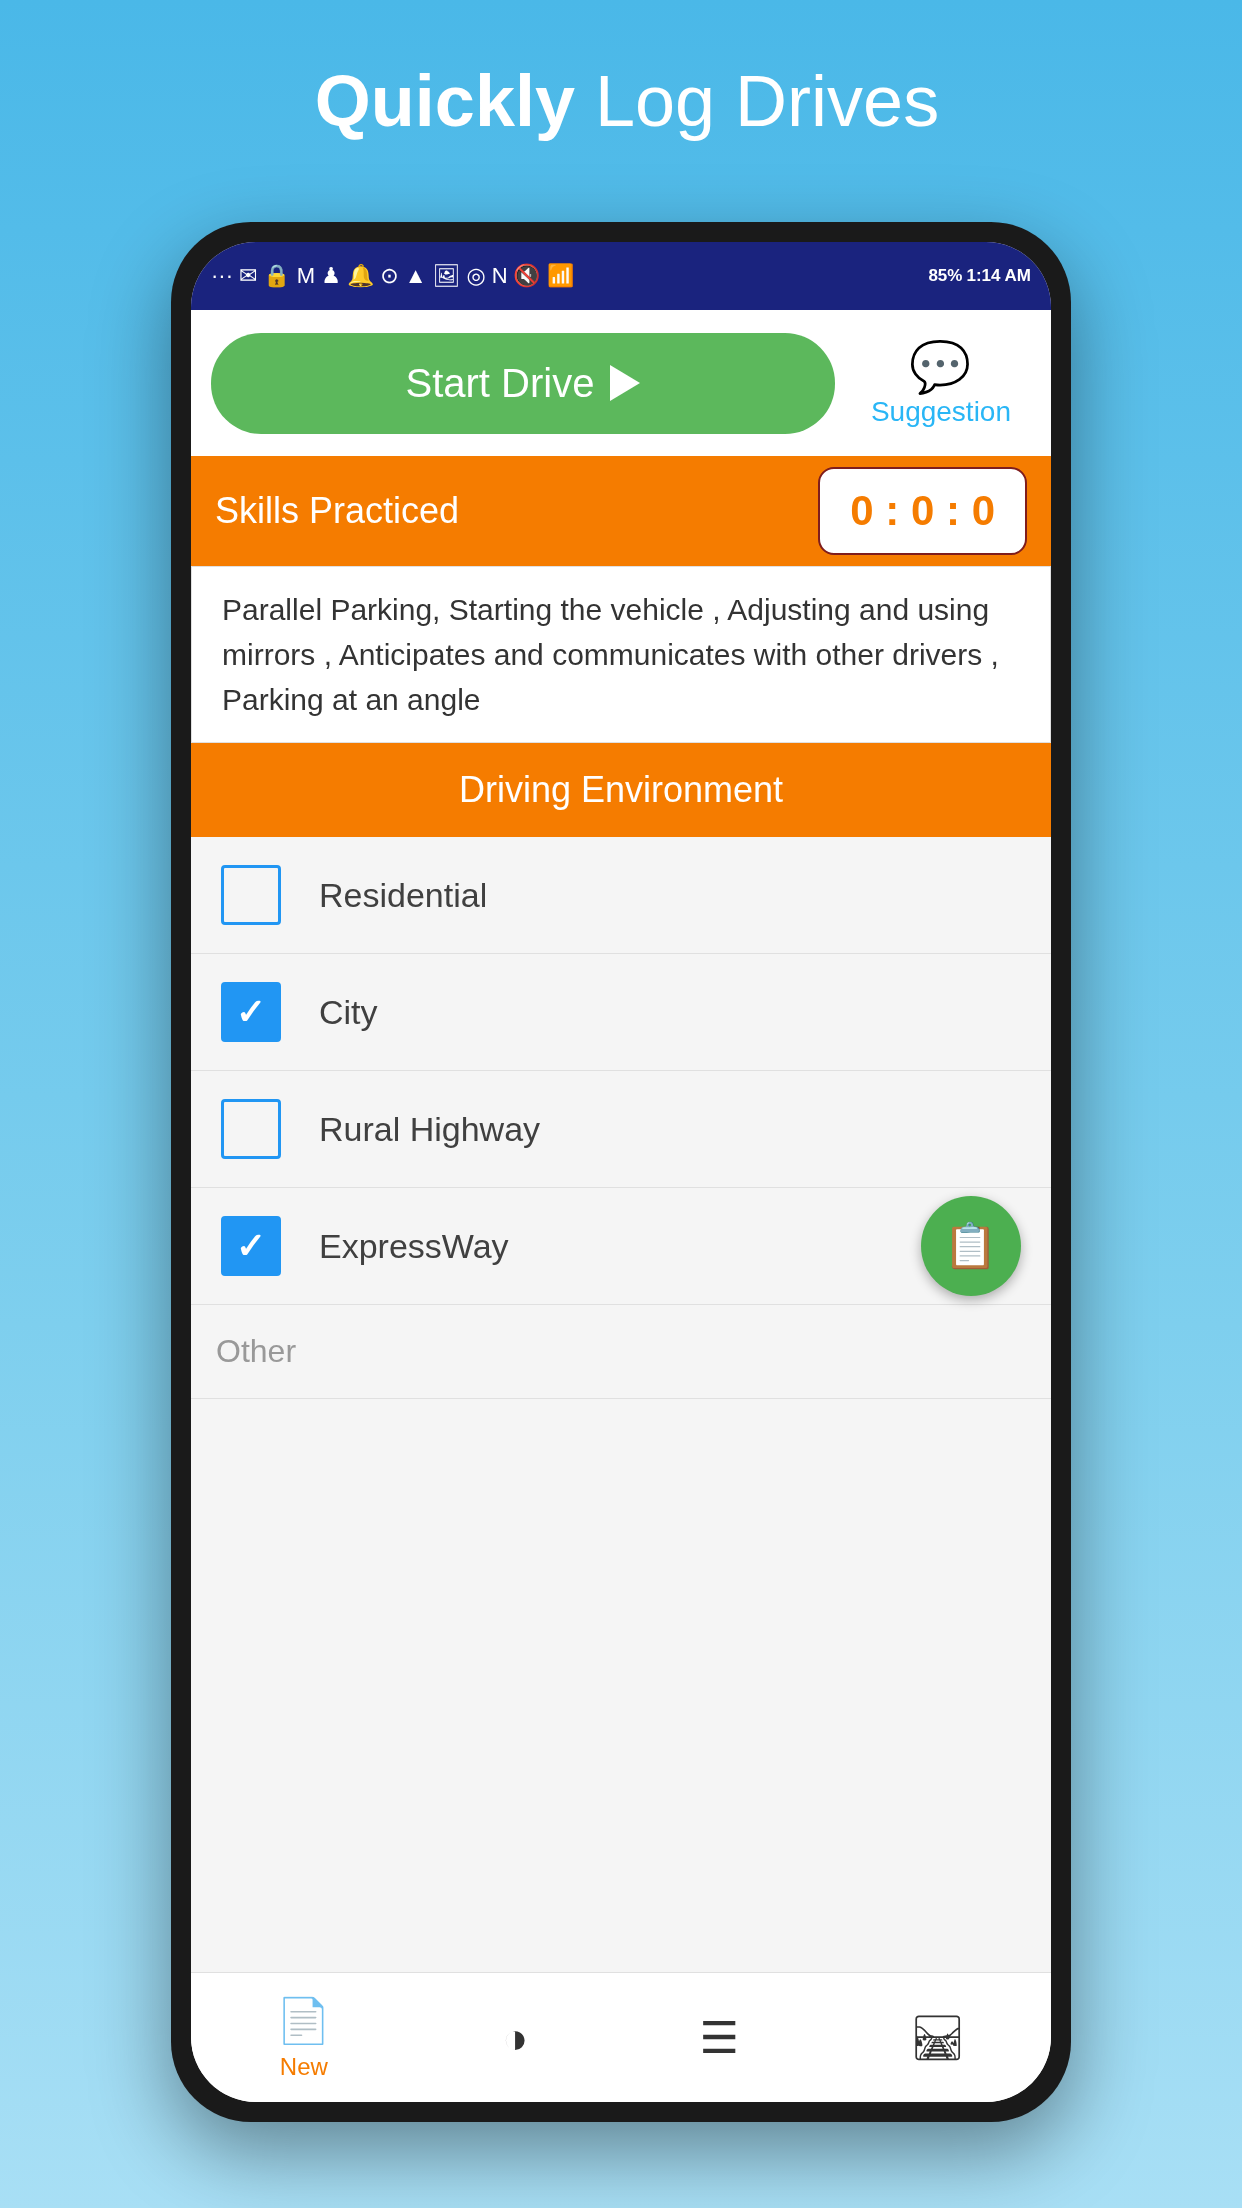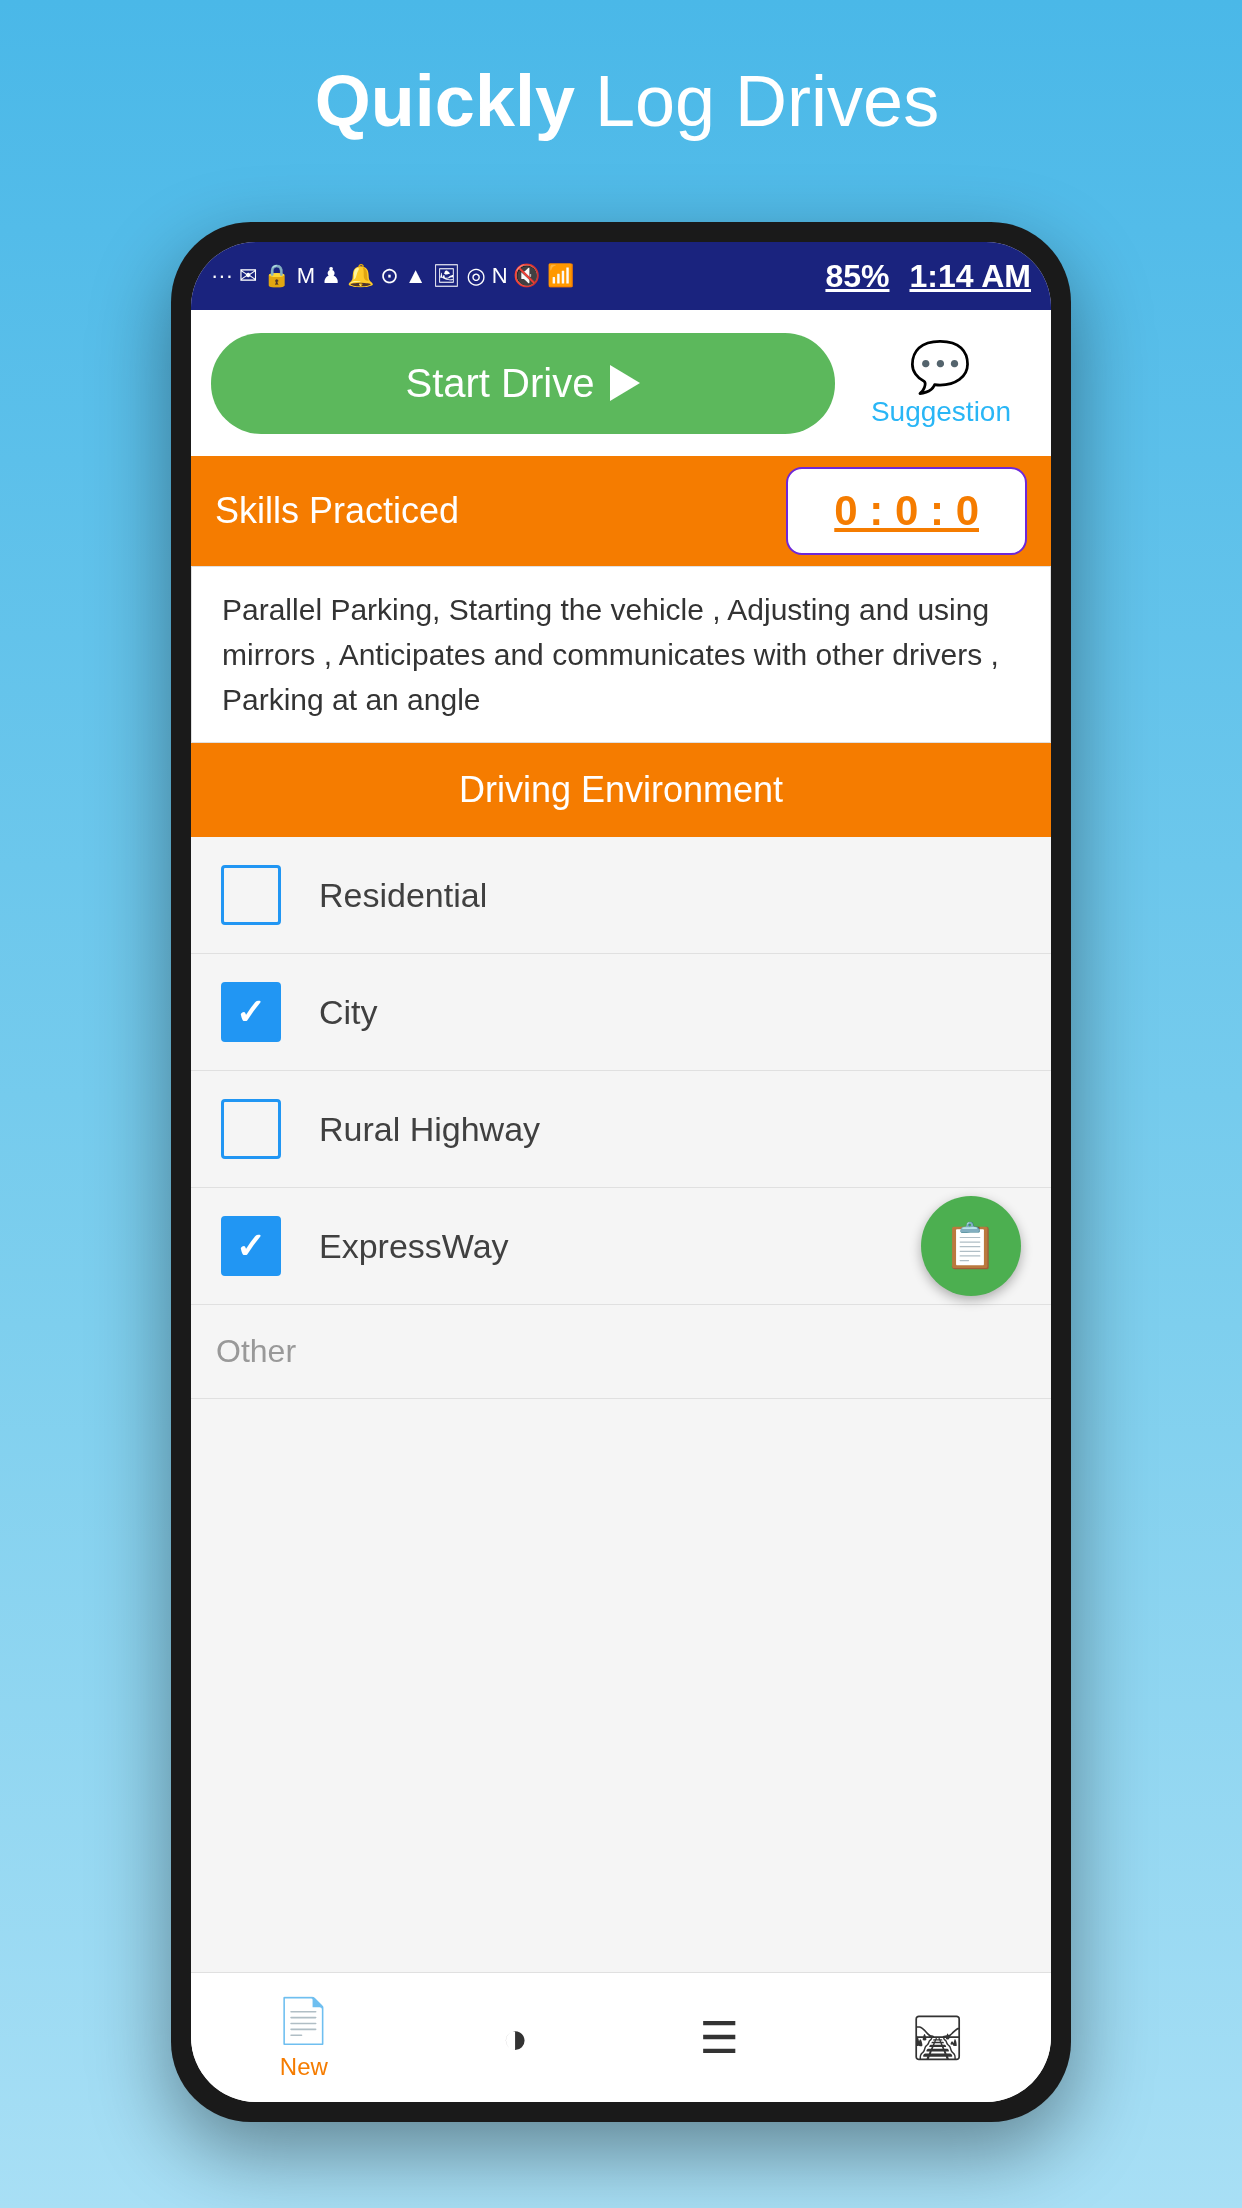--- a/index.html
+++ b/index.html
@@ -69,25 +69,24 @@
       display: flex;
       align-items: center;
       gap: 6px;
       font-size: 22px;
       color: white;
     }
 
     .status-right {
       display: flex;
       align-items: center;
-      gap: 20px;
-      font-size: 32px;
+      gap: 4px;
+      font-size: 17px;
       color: white;
       font-weight: 600;
-      text-decoration: underline;
     }
 
     
     .app-header {
       background: white;
       display: flex;
       align-items: center;
       padding: 18px 20px;
       gap: 16px;
       flex-shrink: 0;
@@ -150,26 +149,25 @@
 
     .skills-label {
       flex: 1;
       color: white;
       font-size: 36px;
     }
 
     .timer-box {
       background: white;
       border-radius: 16px;
-      padding: 18px 46px;
+      padding: 18px 30px;
       color: #f57c00;
       font-size: 42px;
       font-weight: 700;
-      border: 2px solid #6d28d9;
-      text-decoration: underline;
+      border: 2px solid #7f1d1d;
     }
 
     
     .skills-text {
       background: white;
       margin: 0;
       padding: 20px 30px;
       font-size: 30px;
       color: #333;
       line-height: 1.5;

